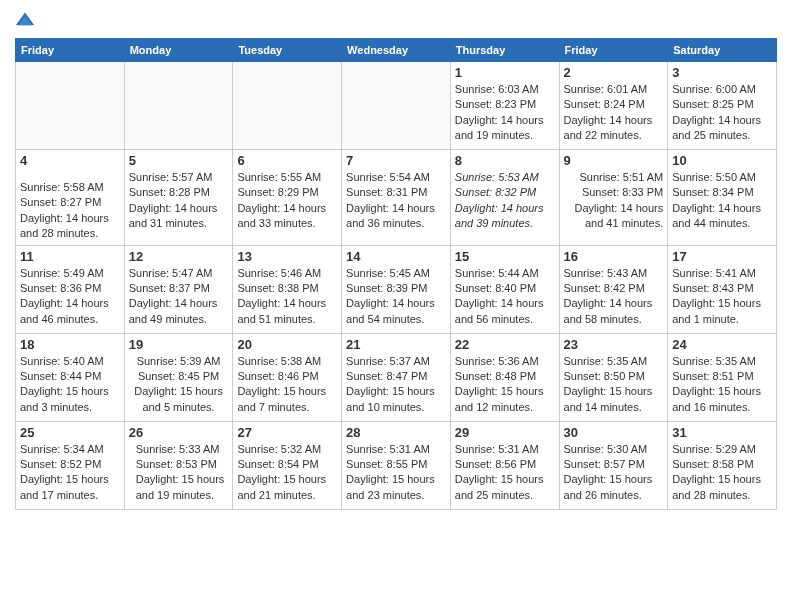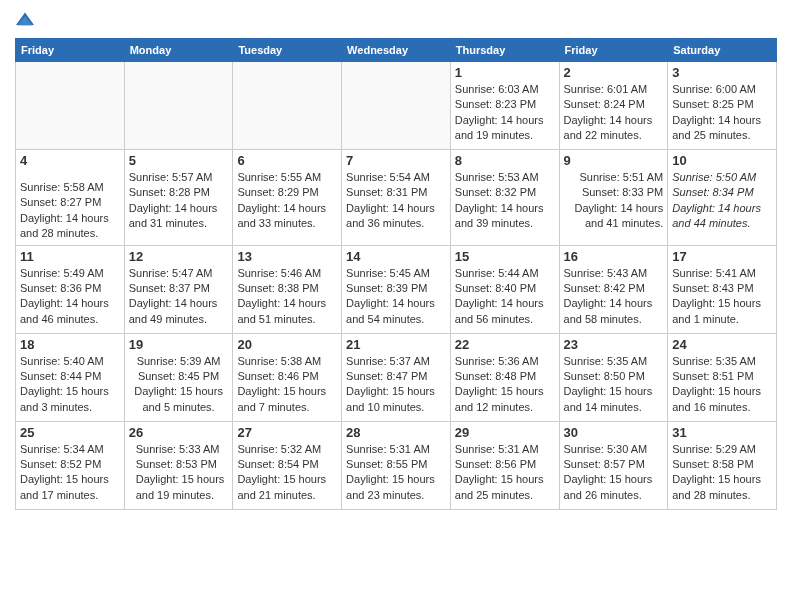--- a/index.html
+++ b/index.html
@@ -176,35 +176,35 @@
           </td>
           <td>
             <div class="day-number">7</div>
             <div class="day-info" style="white-space: pre-line;">Sunrise: 5:54 AM
 Sunset: 8:31 PM
 Daylight: 14 hours
 and 36 minutes.</div>
           </td>
           <td>
             <div class="day-number">8</div>
-            <div class="day-info" style="white-space: pre-line;">Sunrise: 5:53 AM
+            <div class="day-info" style="white-space: pre-line; font-style: italic;">Sunrise: 5:53 AM
 Sunset: 8:32 PM
 Daylight: 14 hours
 and 39 minutes.</div>
           </td>
           <td>
             <div class="day-number">9</div>
             <div class="day-info" style="white-space: pre-line; text-align: right;">Sunrise: 5:51 AM
 Sunset: 8:33 PM
 Daylight: 14 hours
 and 41 minutes.</div>
           </td>
           <td>
             <div class="day-number">10</div>
-            <div class="day-info" style="white-space: pre-line; font-style: italic;">Sunrise: 5:50 AM
+            <div class="day-info" style="white-space: pre-line;">Sunrise: 5:50 AM
 Sunset: 8:34 PM
 Daylight: 14 hours
 and 44 minutes.</div>
           </td>
         </tr>
         <tr>
           <td>
             <div class="day-number">11</div>
             <div class="day-info" style="white-space: pre-line;">Sunrise: 5:49 AM
 Sunset: 8:36 PM

